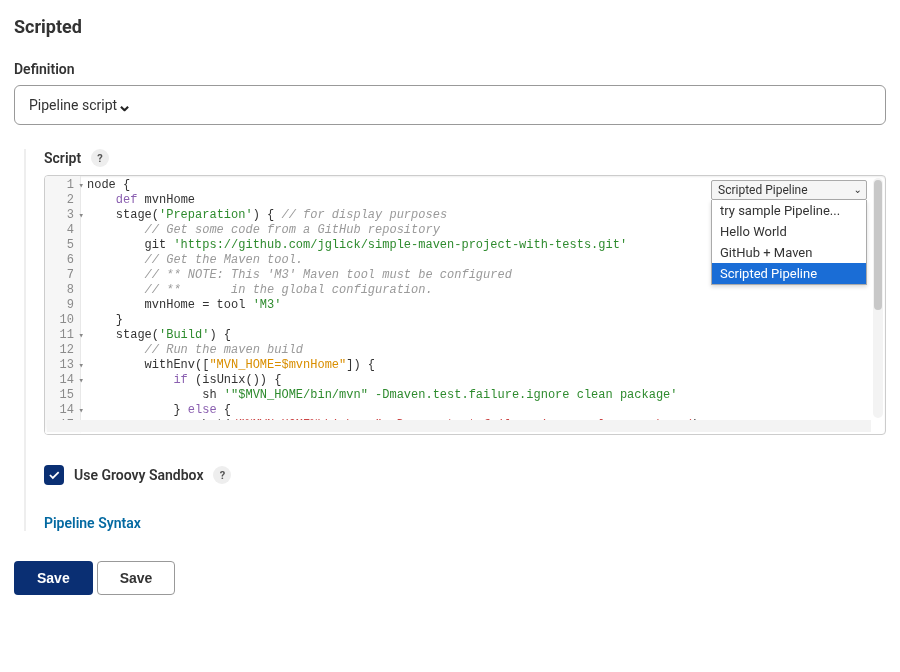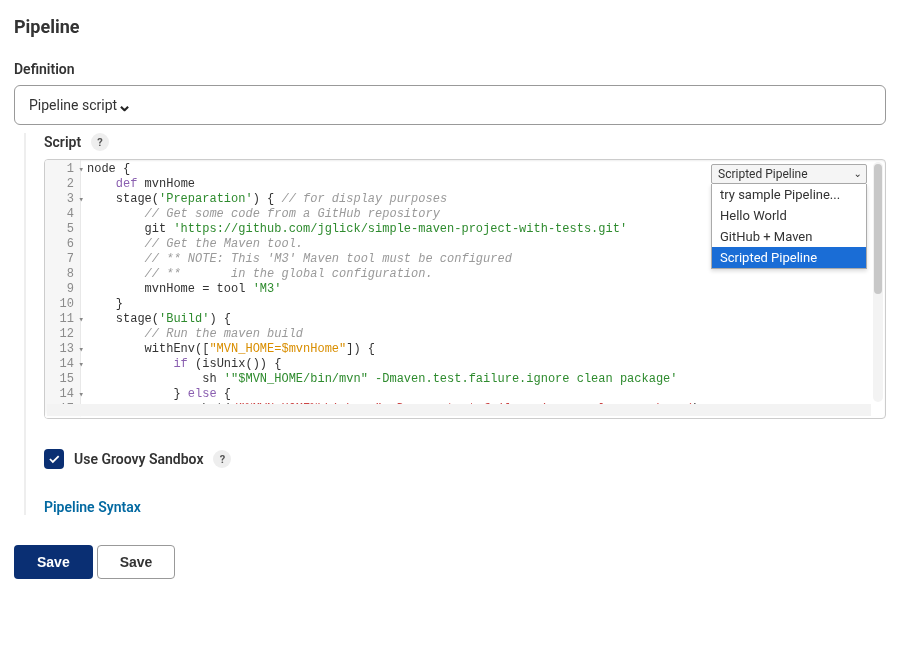--- a/index.html
+++ b/index.html
@@ -39,21 +39,21 @@
   }
   .chevron {
     font-size: 18px;
     line-height: 1;
     font-weight: 600;
     color: #222;
   }
   .indented {
     border-left: 2px solid #eee;
     margin-left: 10px;
-    margin-top: 8px;
+    margin-top: 24px;
     padding-left: 18px;
   }
   .script-header {
     display: flex;
     align-items: center;
     gap: 10px;
     margin-bottom: 8px;
   }
   .help-badge {
     width: 18px;
@@ -235,21 +235,21 @@
   }
   .btn-secondary {
     background: #fff;
     color: #333;
     border: 1px solid #999;
   }
 </style>
 </head>
 <body>
 
-<h2 class="page-title">Pipeline</h2>
+<h2 class="page-title">Scripted</h2>
 
 <div class="section-label">Definition</div>
 <div class="definition-select">
   <span>Pipeline script</span>
   <span class="chevron">⌄</span>
 </div>
 
 <div class="indented">
   <div class="script-header">
     <span class="section-label" style="margin:0">Script</span>

